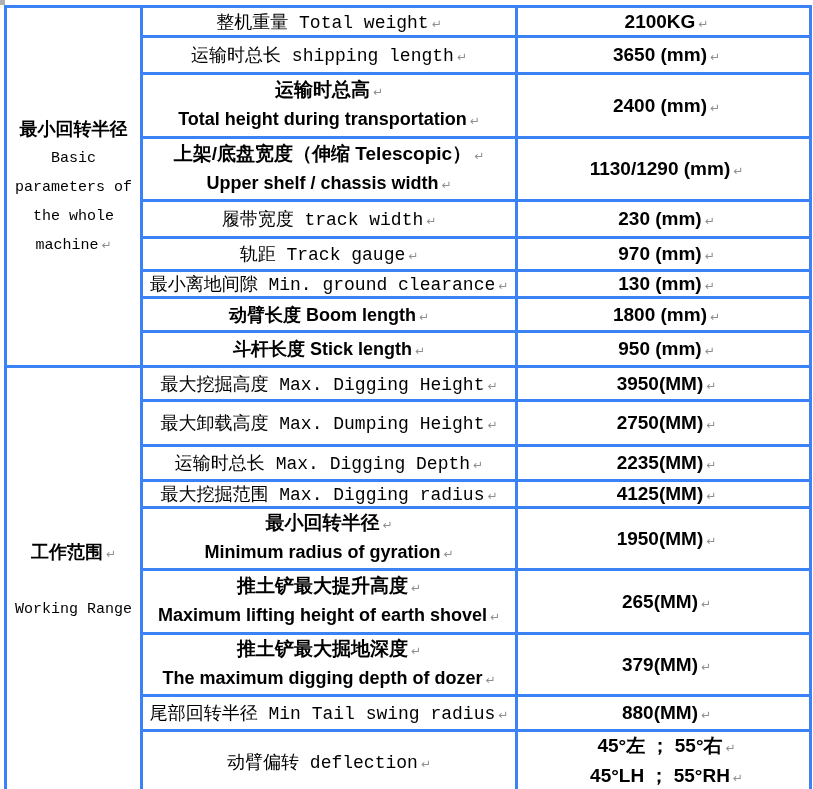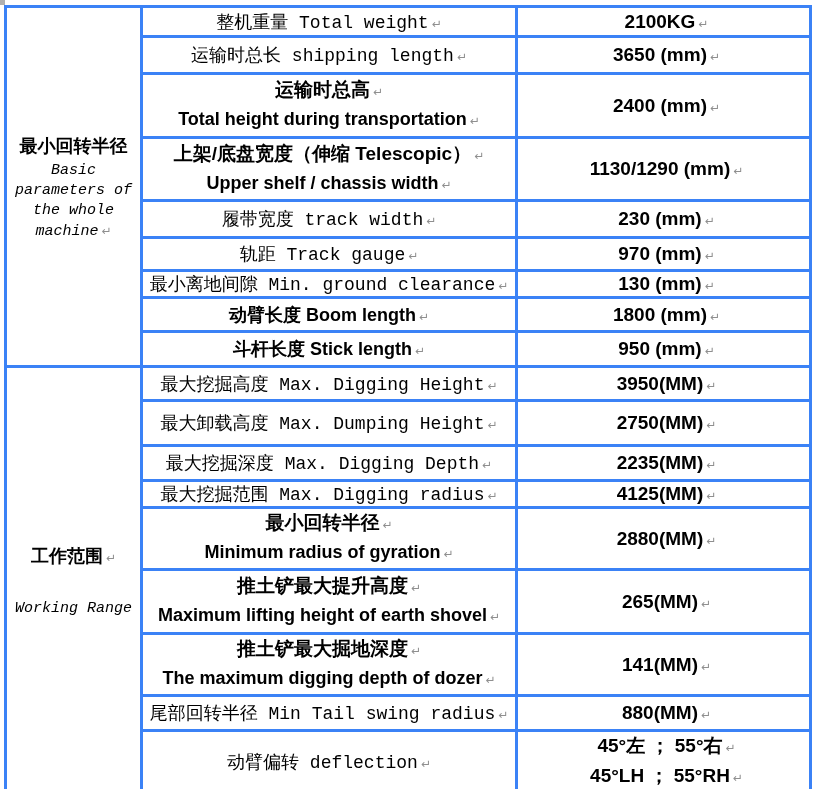--- a/index.html
+++ b/index.html
@@ -16,21 +16,21 @@
   .sb{font-family:"Liberation Sans",sans-serif;font-weight:bold;font-size:18px;}
   .val{font-family:"Liberation Sans",sans-serif;font-weight:bold;font-size:19px;padding-left:8px;}
   .line{line-height:27px;}
   .pmark{color:#8f8f8f;font-size:12px;font-family:"DejaVu Sans",sans-serif;
          margin-left:3px;font-weight:normal;}
   
   .sec{vertical-align:middle;}
   .sec-zh{font-weight:bold;font-size:18px;line-height:30px;
           font-family:"Liberation Sans",sans-serif;}
   .sec-en{font-family:"Liberation Mono","DejaVu Sans Mono",monospace;
-          font-size:15px;line-height:20px;white-space:pre-line;font-weight:normal;font-style:italic;}
+          font-size:15px;line-height:29px;white-space:pre-line;font-weight:normal;}
   .sec-gap{height:26px;}
 </style>
 </head>
 <body>
 
 <div class="corner-mark"></div>
 
 <div class="sheet">
 <table>
   <colgroup>
@@ -107,51 +107,51 @@
     <td class="mono"><span>最大挖掘高度 Max. Digging Height</span><span class="pmark">↵</span></td>
     <td class="val"><span>3950(MM)</span><span class="pmark">↵</span></td>
   </tr>
 
   <tr style="height:45px">
     <td class="mono"><span>最大卸载高度 Max. Dumping Height</span><span class="pmark">↵</span></td>
     <td class="val"><span>2750(MM)</span><span class="pmark">↵</span></td>
   </tr>
 
   <tr style="height:35px">
-    <td class="mono"><span>最大挖掘深度 Max. Digging Depth</span><span class="pmark">↵</span></td>
+    <td class="mono"><span>运输时总长 Max. Digging Depth</span><span class="pmark">↵</span></td>
     <td class="val"><span>2235(MM)</span><span class="pmark">↵</span></td>
   </tr>
 
   <tr style="height:22px">
     <td class="mono"><span>最大挖掘范围 Max. Digging radius</span><span class="pmark">↵</span></td>
     <td class="val"><span>4125(MM)</span><span class="pmark">↵</span></td>
   </tr>
 
   <tr style="height:61px">
     <td>
       <div class="line zh"><span>最小回转半径</span><span class="pmark">↵</span></div>
       <div class="line sb"><span>Minimum radius of gyration</span><span class="pmark">↵</span></div>
     </td>
-    <td class="val"><span>2880(MM)</span><span class="pmark">↵</span></td>
+    <td class="val"><span>1950(MM)</span><span class="pmark">↵</span></td>
   </tr>
 
   <tr style="height:64px">
     <td>
       <div class="line zh"><span>推土铲最大提升高度</span><span class="pmark">↵</span></div>
       <div class="line sb"><span>Maximum lifting height of earth shovel</span><span class="pmark">↵</span></div>
     </td>
     <td class="val"><span>265(MM)</span><span class="pmark">↵</span></td>
   </tr>
 
   <tr style="height:61px">
     <td>
       <div class="line zh"><span>推土铲最大掘地深度</span><span class="pmark">↵</span></div>
       <div class="line sb"><span>The maximum digging depth of dozer</span><span class="pmark">↵</span></div>
     </td>
-    <td class="val"><span>141(MM)</span><span class="pmark">↵</span></td>
+    <td class="val"><span>379(MM)</span><span class="pmark">↵</span></td>
   </tr>
 
   <tr style="height:35px">
     <td class="mono"><span>尾部回转半径 Min Tail swing radius</span><span class="pmark">↵</span></td>
     <td class="val"><span>880(MM)</span><span class="pmark">↵</span></td>
   </tr>
 
   <tr style="height:62px">
     <td class="mono"><span>动臂偏转 deflection</span><span class="pmark">↵</span></td>
     <td class="val">

